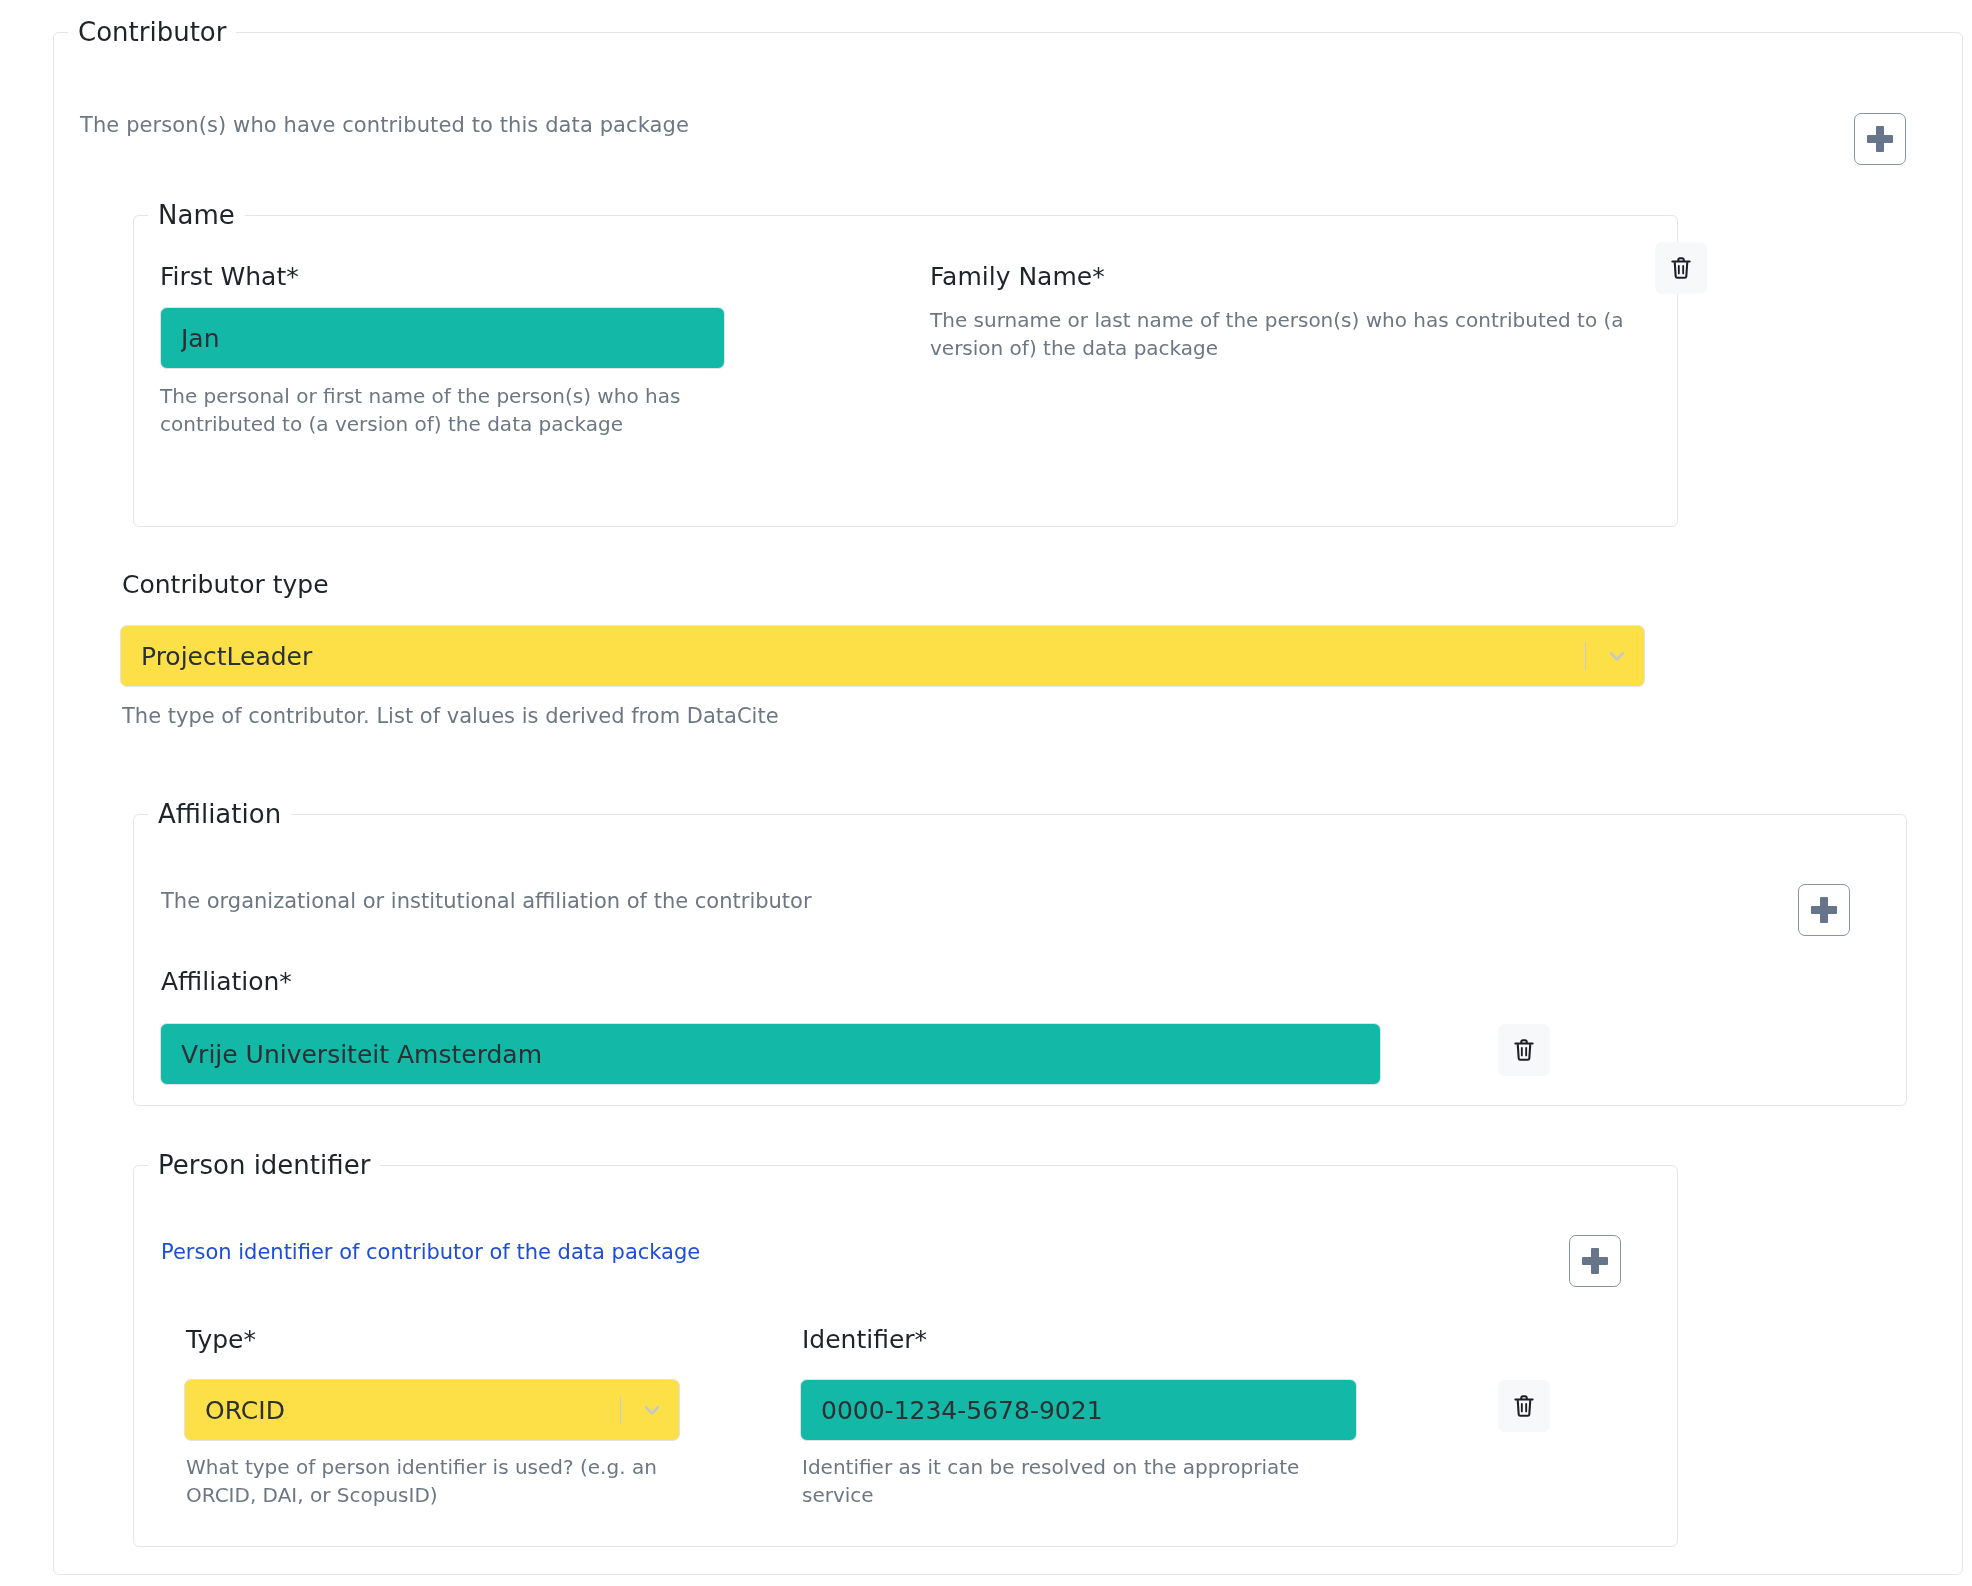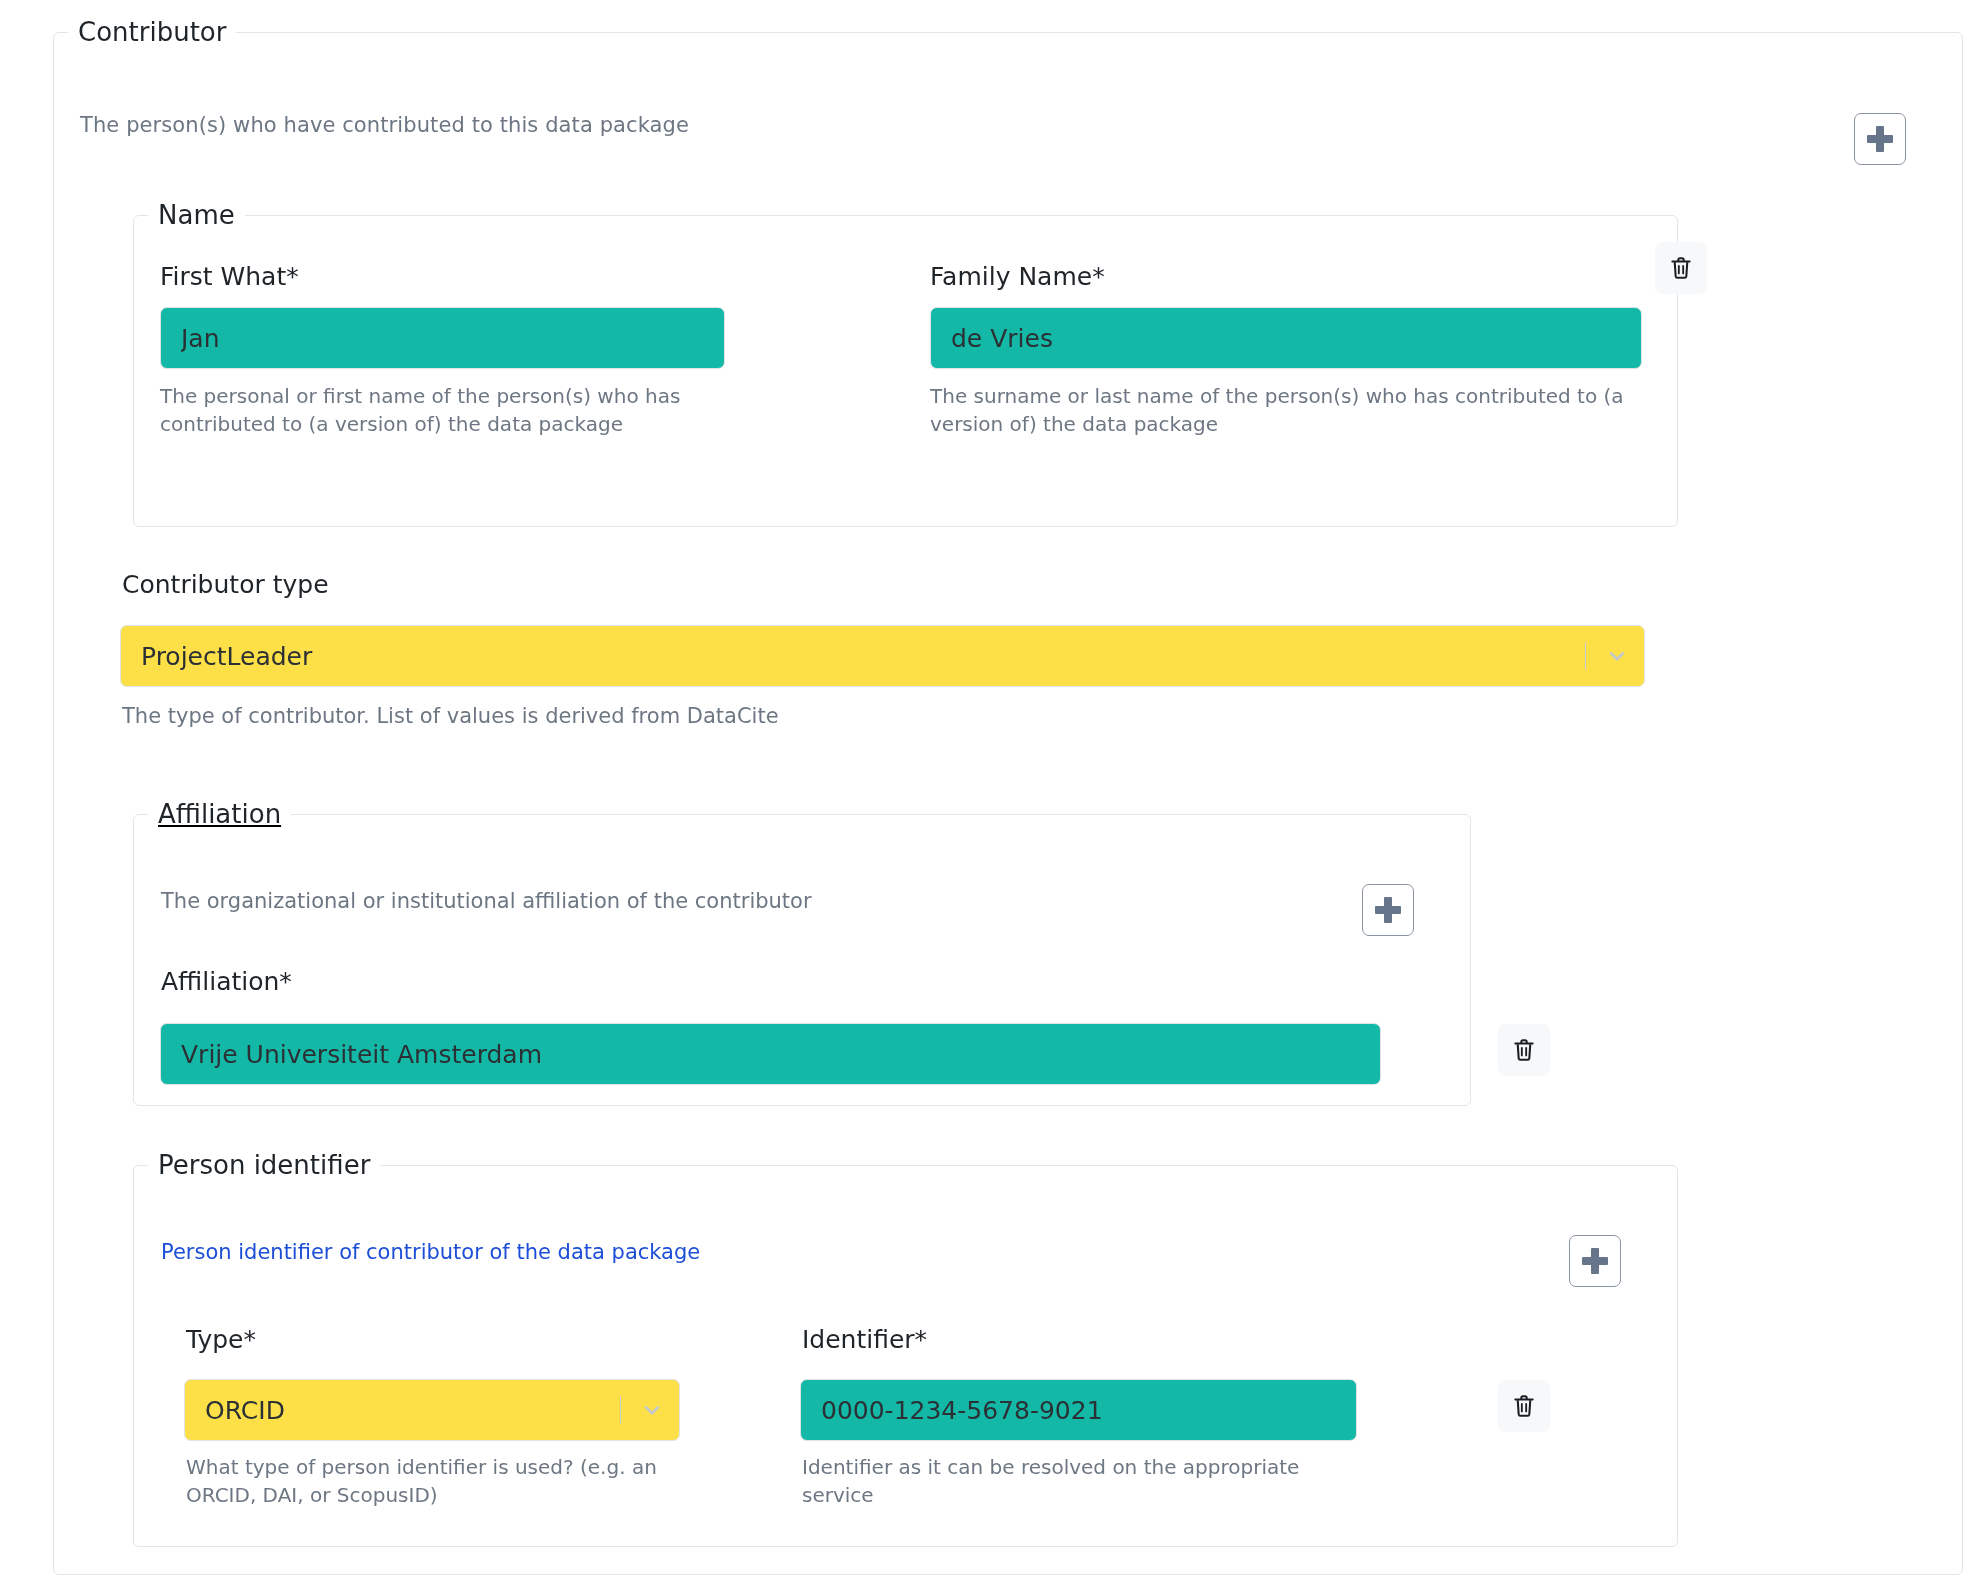--- a/index.html
+++ b/index.html
@@ -189,23 +189,22 @@
     top: 659px;
     font-size: 21px;
     color: #6d7783;
   }
 
   
   .affil-fieldset {
     position: absolute;
     left: 68px;
     top: 745px;
-    width: 1338px;
+    width: 1774px;
     height: 305px;
-    text-decoration: underline;
   }
   .affil-desc {
     position: absolute;
     left: 27px;
     top: 62px;
     font-size: 21px;
     color: #6d7783;
   }
   .affil-plus {
     position: absolute;
@@ -324,21 +323,20 @@
       <legend>Name</legend>
 
       <div class="field-col" style="left:26px; top:36px; width:565px;">
         <div class="field-label">First What*</div>
         <input class="text-input" type="text" value="Jan" style="">
         <div class="help-text">The personal or first name of the person(s) who has contributed to (a version of) the data package</div>
       </div>
 
       <div class="field-col" style="left:796px; top:36px; width:712px;">
         <div class="field-label">Family Name*</div>
-        <input class="text-input" type="text" value="de Vries" style="">
         <div class="help-text">The surname or last name of the person(s) who has contributed to (a version of) the data package</div>
       </div>
     </fieldset>
 
     <button class="trash-btn" style="position:absolute; left:1601px; top:197px;">
       <svg width="26" height="26" viewBox="0 0 24 24">
         <path d="M4 6h16" stroke="#1b1f24" stroke-width="1.9" stroke-linecap="round" fill="none"></path>
         <path d="M9.5 6V4.4A1.4 1.4 0 0 1 10.9 3h2.2a1.4 1.4 0 0 1 1.4 1.4V6" stroke="#1b1f24" stroke-width="1.9" fill="none" stroke-linejoin="round"></path>
         <path d="M6.2 6.6l.9 13.1A1.5 1.5 0 0 0 8.6 21h6.8a1.5 1.5 0 0 0 1.5-1.3l.9-13.1" stroke="#1b1f24" stroke-width="1.9" fill="none" stroke-linejoin="round"></path>
         <path d="M10 10v7M14 10v7" stroke="#1b1f24" stroke-width="1.7" stroke-linecap="round" fill="none"></path>

